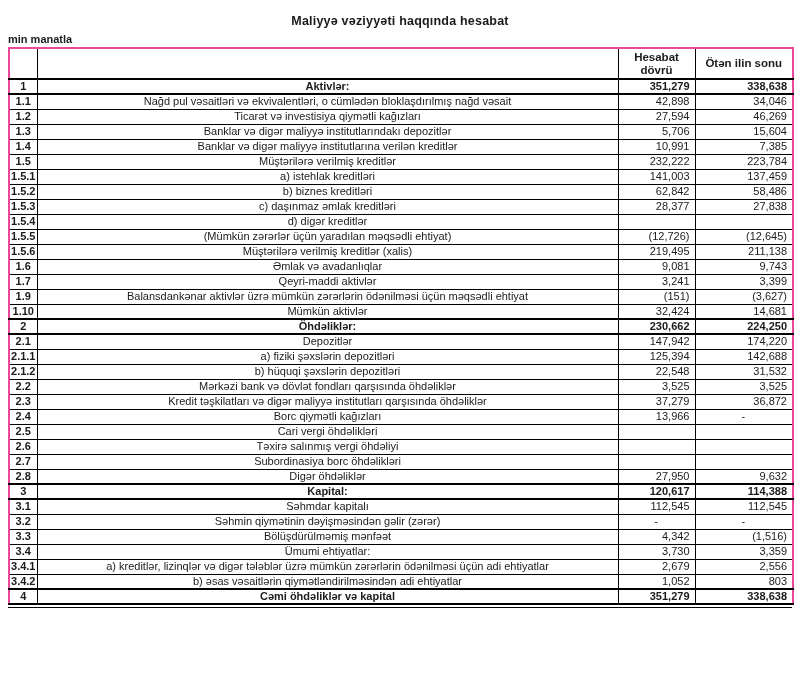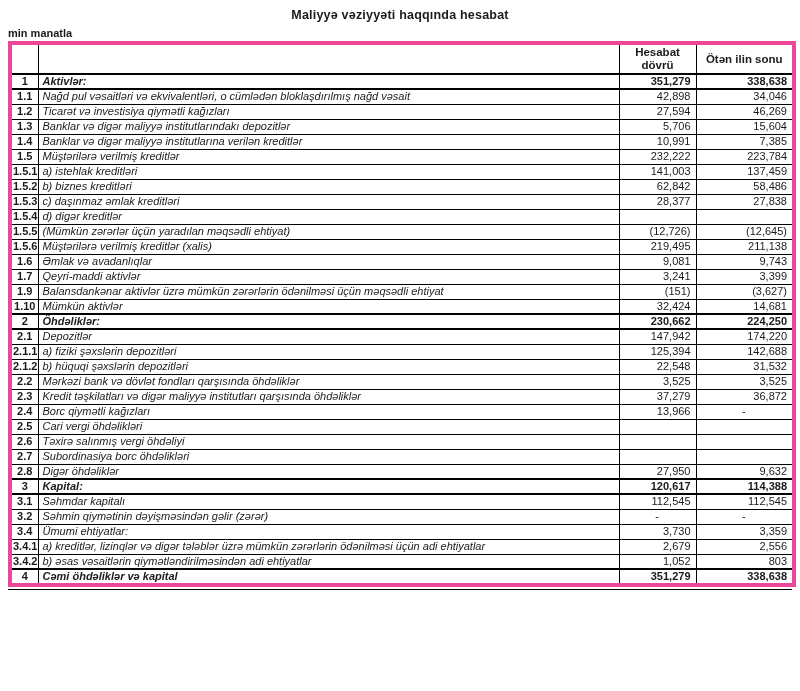--- a/index.html
+++ b/index.html
@@ -4,40 +4,40 @@
 <style>
   * { box-sizing: border-box; margin: 0; padding: 0; }
   html, body { background: #ffffff; }
   body {
     width: 800px;
     height: 691px;
     font-family: "Liberation Sans", "DejaVu Sans", sans-serif;
     color: #1b1b1b;
     overflow: hidden;
   }
-  .page { padding: 6px 8px 0 8px; }
+  .page { padding: 12px 8px 0 8px; }
   .title {
     text-align: center;
     font-size: 12.5px;
     font-weight: bold;
     letter-spacing: 0.2px;
     padding-top: 2px;
     margin-bottom: 5px;
   }
   .unit-note {
     text-align: left;
     font-size: 11px;
     font-weight: bold;
     margin-bottom: 2px;
   }
   table.report {
     width: 784px;
     border-collapse: collapse;
     table-layout: fixed;
-    border: 4px solid #ec4899;
+    border: 2px solid #ec4899;
   }
   col.c-no { width: 28px; }
   col.c-label { width: 581px; }
   col.c-cur { width: 77px; }
   col.c-prev { width: 98px; }
   th {
     border: 1px solid #000;
     border-bottom: 2px solid #000;
     font-size: 11.5px;
     font-weight: bold;
@@ -52,21 +52,21 @@
     border: 1px solid #000;
     font-size: 11px;
     height: 15px;
     line-height: 13px;
     padding: 0 4px;
     vertical-align: middle;
     white-space: nowrap;
     overflow: hidden;
   }
   td.no { text-align: center; padding: 0 1px; font-weight: bold; }
-  td.label { text-align: left; padding-left: 4px; font-style: italic; }
+  td.label { text-align: center; padding-left: 4px; }
   td.num { text-align: right; padding-right: 5px; }
   td.num.dash { text-align: center; }
   tr.section td {
     font-weight: bold;
     border-top: 2px solid #000;
     border-bottom: 2px solid #000;
   }
   .bottom-rule {
     width: 784px;
     border-top: 1px solid #000;
@@ -270,20 +270,26 @@
           <td class="num">112,545</td>
           <td class="num">112,545</td>
         </tr>
         <tr>
           <td class="no">3.2</td>
           <td class="label">Səhmin qiymətinin dəyişməsindən gəlir (zərər)</td>
           <td class="num dash">-</td>
           <td class="num dash">-</td>
         </tr>
         <tr>
+          <td class="no">3.3</td>
+          <td class="label">Bölüşdürülməmiş mənfəət</td>
+          <td class="num">4,342</td>
+          <td class="num">(1,516)</td>
+        </tr>
+        <tr>
           <td class="no">3.4</td>
           <td class="label">Ümumi ehtiyatlar:</td>
           <td class="num">3,730</td>
           <td class="num">3,359</td>
         </tr>
         <tr>
           <td class="no">3.4.1</td>
           <td class="label">a) kreditlər, lizinqlər və digər tələblər üzrə mümkün zərərlərin ödənilməsi üçün adi ehtiyatlar</td>
           <td class="num">2,679</td>
           <td class="num">2,556</td>

